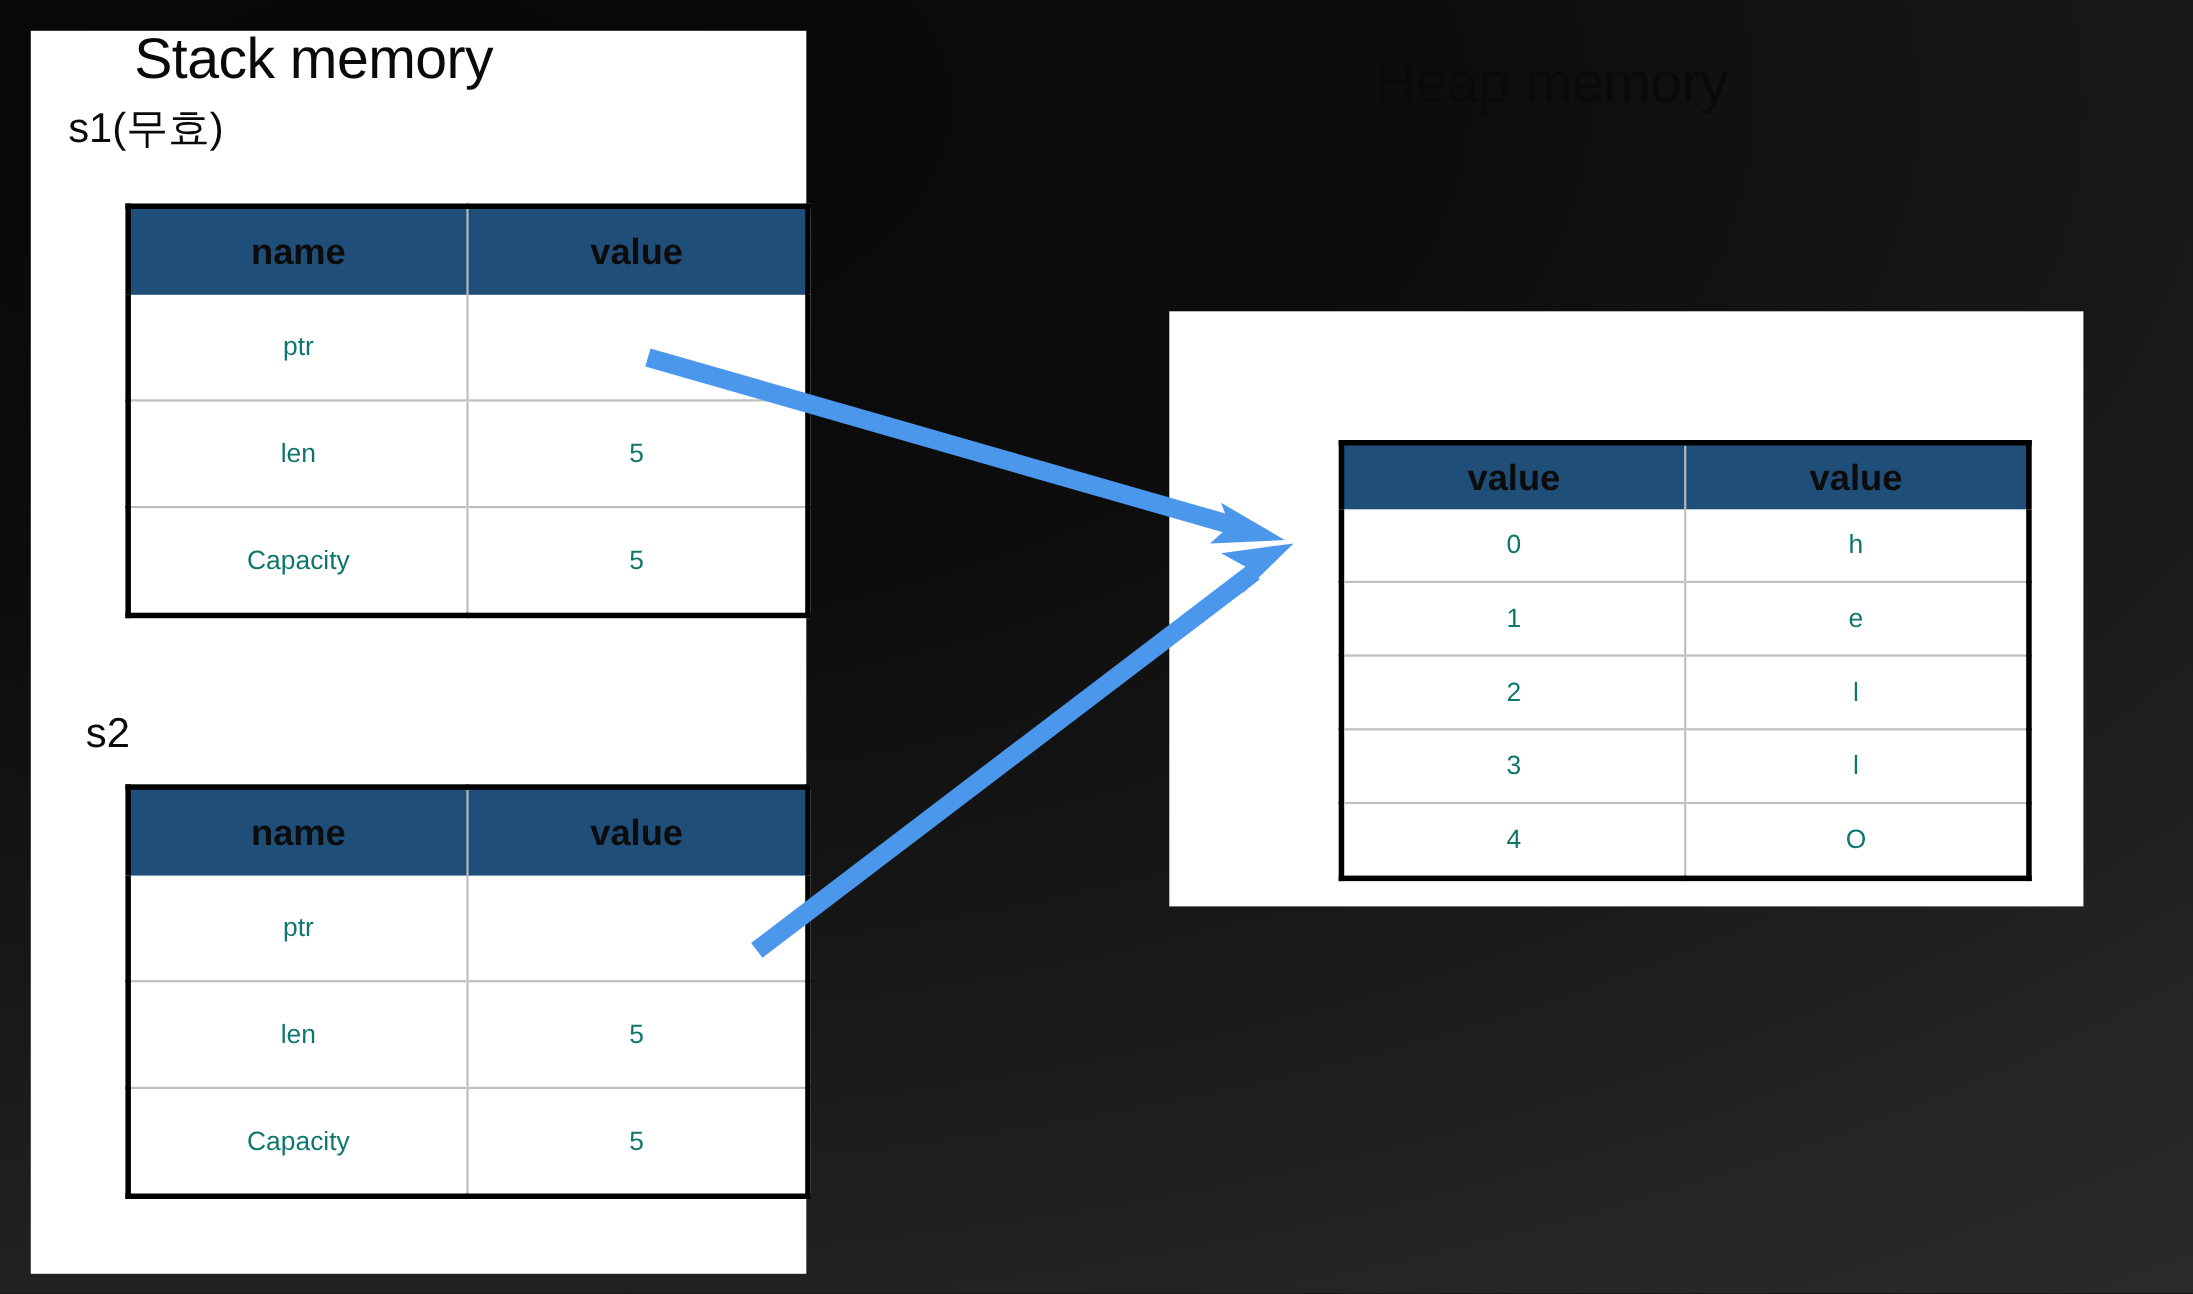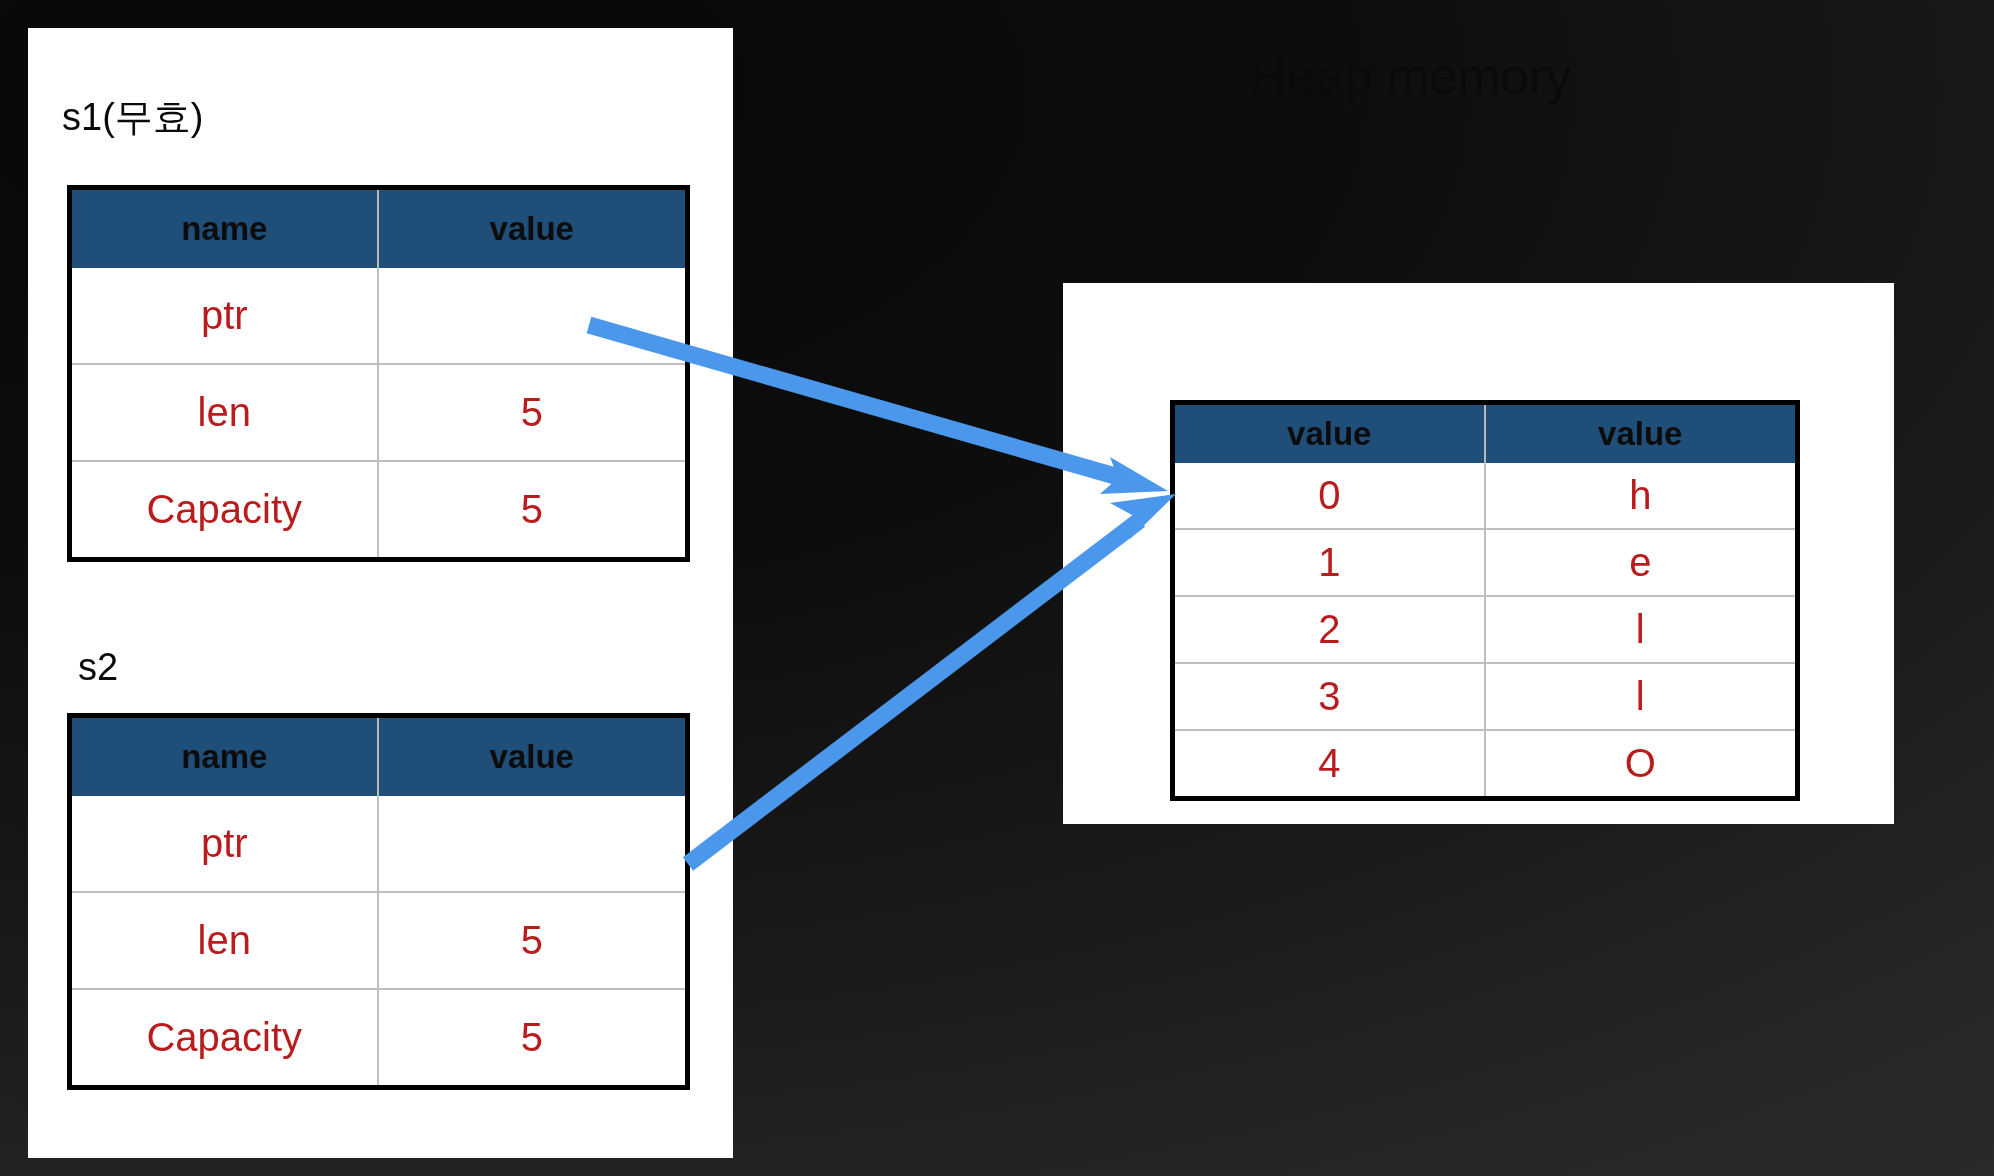--- a/index.html
+++ b/index.html
@@ -60,36 +60,37 @@
   #s1-label { left: 62px; top: 98px; }
   #s2-label { left: 78px; top: 648px; }
 
   
   .mem-table {
     position: absolute;
     border-collapse: collapse;
     border: 5px solid #000000;
     background: #ffffff;
     table-layout: fixed;
+    margin-left: 47px;
   }
   .mem-table th {
     background: #1f4e79;
     color: #0c0c0c;
     font-weight: 700;
     font-size: 33px;
     text-align: center;
     border-right: 2px solid #b8b8b8;
     border-bottom: none;
     padding: 0;
   }
   .mem-table th:last-child { border-right: none; }
   .mem-table td {
-    font-size: 40px;
+    font-size: 24px;
     font-weight: 400;
-    color: #b91c1c;
+    color: #0f766e;
     text-align: center;
     border-top: 2px solid #bfbfbf;
     border-right: 2px solid #bfbfbf;
     padding: 0;
   }
   .mem-table td:last-child { border-right: none; }
   .mem-table tbody tr:first-child td { border-top: none; }
 
   
   #s1-table, #s2-table {
@@ -122,20 +123,21 @@
     pointer-events: none;
   }
 </style>
 </head>
 <body>
 
 <div id="slide">
 
   <div class="panel" id="stack-panel"></div>
 
+  <div class="panel-title" id="stack-title">Stack memory</div>
 
   <div class="var-label" id="s1-label">s1(무효)</div>
 
   <table class="mem-table" id="s1-table">
     <colgroup>
         <col class="c-name">
         <col class="c-val">
       </colgroup>
     <thead>
       <tr>

